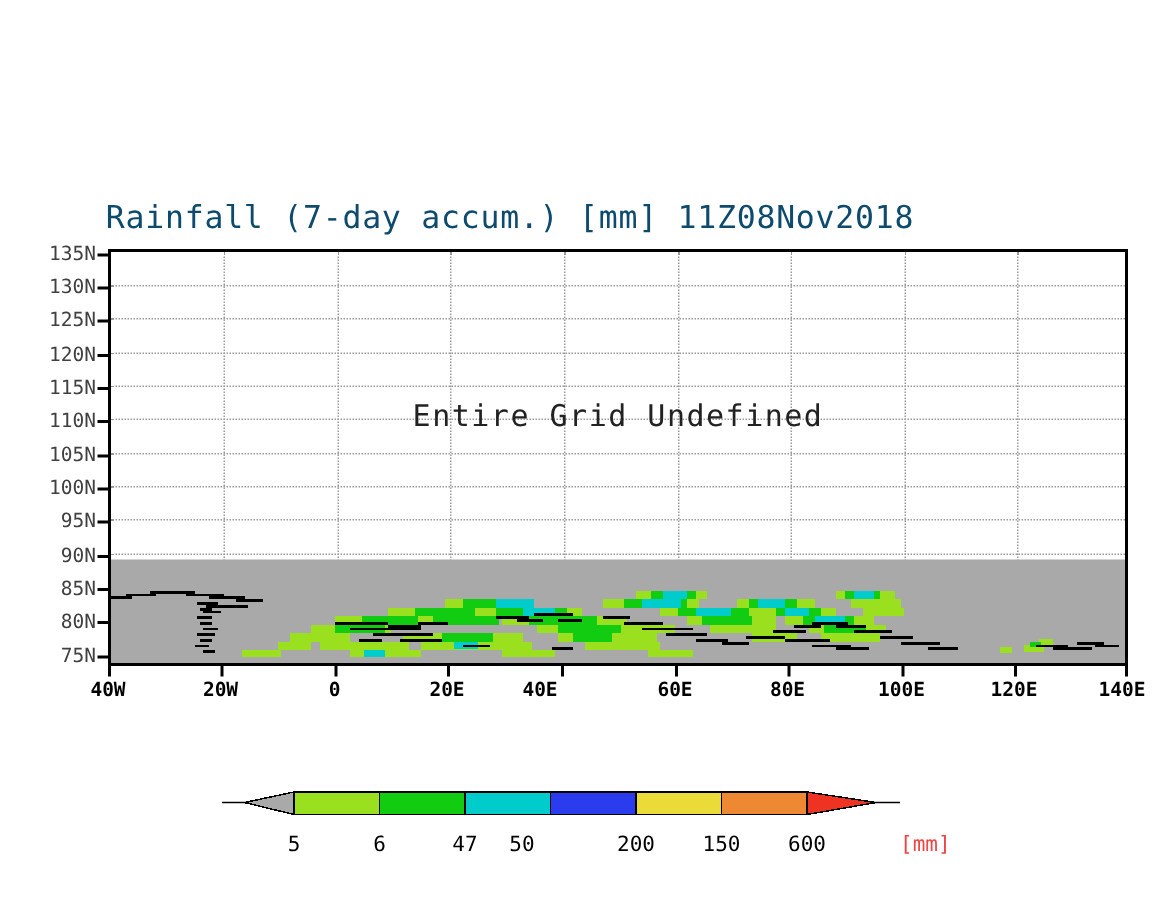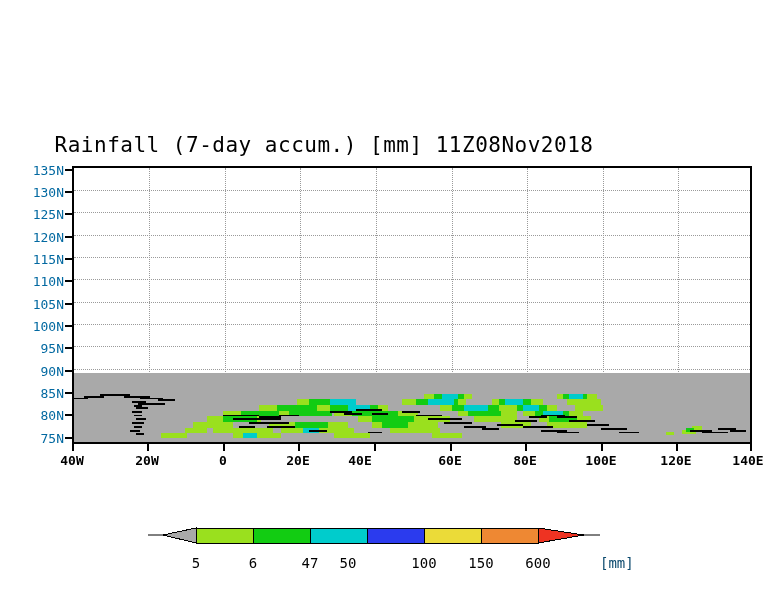--- a/index.html
+++ b/index.html
@@ -1,23 +1,23 @@
 <!DOCTYPE html>
 <html><head>
 <meta charset="utf-8">
 <style>
   html,body{margin:0;padding:0;background:#ffffff;}
   body{width:784px;height:612px;position:relative;overflow:hidden;
        font-family:"DejaVu Sans Mono","Liberation Mono",monospace;}
 
   
   #chart-title{
-    position:absolute; left:0; top:133px; width:648px;
+    position:absolute; left:16px; top:133px; width:648px;
     text-align:center; font-size:21px; letter-spacing:0.5px;
-    color:#000000; white-space:pre;
+    color:#0c4a6e; white-space:pre;
   }
 
   
   #plot-frame{
     position:absolute; left:72px; top:166px;
     width:680px; height:278px;
     border:2px solid #000; box-sizing:border-box;
     background:#ffffff; overflow:hidden;
   }
   #plot-inner{position:absolute;left:0;top:0;right:0;bottom:0;}
@@ -40,37 +40,37 @@
     position:absolute;left:0;right:0;top:97px;
     text-align:center;font-size:20px;color:#222;
     letter-spacing:1px;white-space:pre;
   }
 
   
   #map-raster{position:absolute;left:0;right:0;top:205px;bottom:0;}
   #map-raster svg{display:block;width:100%;height:100%;}
   #y-axis{position:absolute;left:0;top:166px;width:72px;height:278px;}
   #y-axis .ylab{position:absolute;right:8px;font-size:13px;line-height:13px;
-                transform:translateY(-50%);color:#0369a1;white-space:nowrap;}
+                transform:translateY(-50%);color:#404040;white-space:nowrap;}
   #y-axis .ytk{position:absolute;right:0;width:7px;height:0;
                border-top:2px solid #000;}
 
   #x-axis{position:absolute;left:72px;top:444px;width:680px;height:30px;font-weight:bold;}
   #x-axis .xlab{position:absolute;top:10px;font-size:13px;line-height:13px;
                 transform:translateX(-50%);color:#000;white-space:nowrap;}
   #x-axis .xtk{position:absolute;top:0;height:7px;width:0;
                border-left:2px solid #000;}
 
   
   #colorbar{position:absolute;left:0;top:520px;width:784px;height:60px;}
   #cb-svg{position:absolute;left:0;top:0;}
   .cb-lab{position:absolute;top:36px;font-size:14px;line-height:14px;
           transform:translateX(-50%);color:#000;white-space:nowrap;}
   #cb-unit{position:absolute;top:36px;left:600px;font-size:14px;
-           line-height:14px;color:#0c4a6e;white-space:nowrap;}
+           line-height:14px;color:#ef4444;white-space:nowrap;}
 </style>
 </head>
 <body>
 
 <div id="chart-title">Rainfall (7-day accum.) [mm] 11Z08Nov2018</div>
 
 <div id="y-axis">
   <div class="ylab" style="top:4px">135N</div>
   <div class="ytk" style="top:3px"></div>
   <div class="ylab" style="top:26px">130N</div>
@@ -255,20 +255,21 @@
             <rect x="296" y="62" width="14" height="2"></rect>
             <rect x="620" y="60" width="22" height="2"></rect>
             <rect x="632" y="62" width="26" height="2"></rect>
             <rect x="648" y="58" width="18" height="2"></rect>
             <rect x="660" y="60" width="16" height="2"></rect>
           </g>
         </g>
       </svg>
     </div>
 
+    <div id="undefined-message">Entire Grid Undefined</div>
   </div>
 </div>
 
 <div id="x-axis">
   <div class="xtk" style="left:0px"></div>
   <div class="xlab" style="left:0px">40W</div>
   <div class="xtk" style="left:75px"></div>
   <div class="xlab" style="left:75px">20W</div>
   <div class="xtk" style="left:151px"></div>
   <div class="xlab" style="left:151px">0</div>
@@ -304,17 +305,17 @@
     </g>
     <g stroke="#000" stroke-width="1" fill="none">
       <line x1="148" y1="15" x2="166" y2="15"></line>
       <line x1="580" y1="15" x2="600" y2="15"></line>
     </g>
   </svg>
   <div class="cb-lab" style="left:196px">5</div>
   <div class="cb-lab" style="left:253px">6</div>
   <div class="cb-lab" style="left:310px">47</div>
   <div class="cb-lab" style="left:348px">50</div>
-  <div class="cb-lab" style="left:424px">100</div>
+  <div class="cb-lab" style="left:424px">200</div>
   <div class="cb-lab" style="left:481px">150</div>
   <div class="cb-lab" style="left:538px">600</div>
   <div id="cb-unit">[mm]</div>
 </div>
 
 </body></html>

